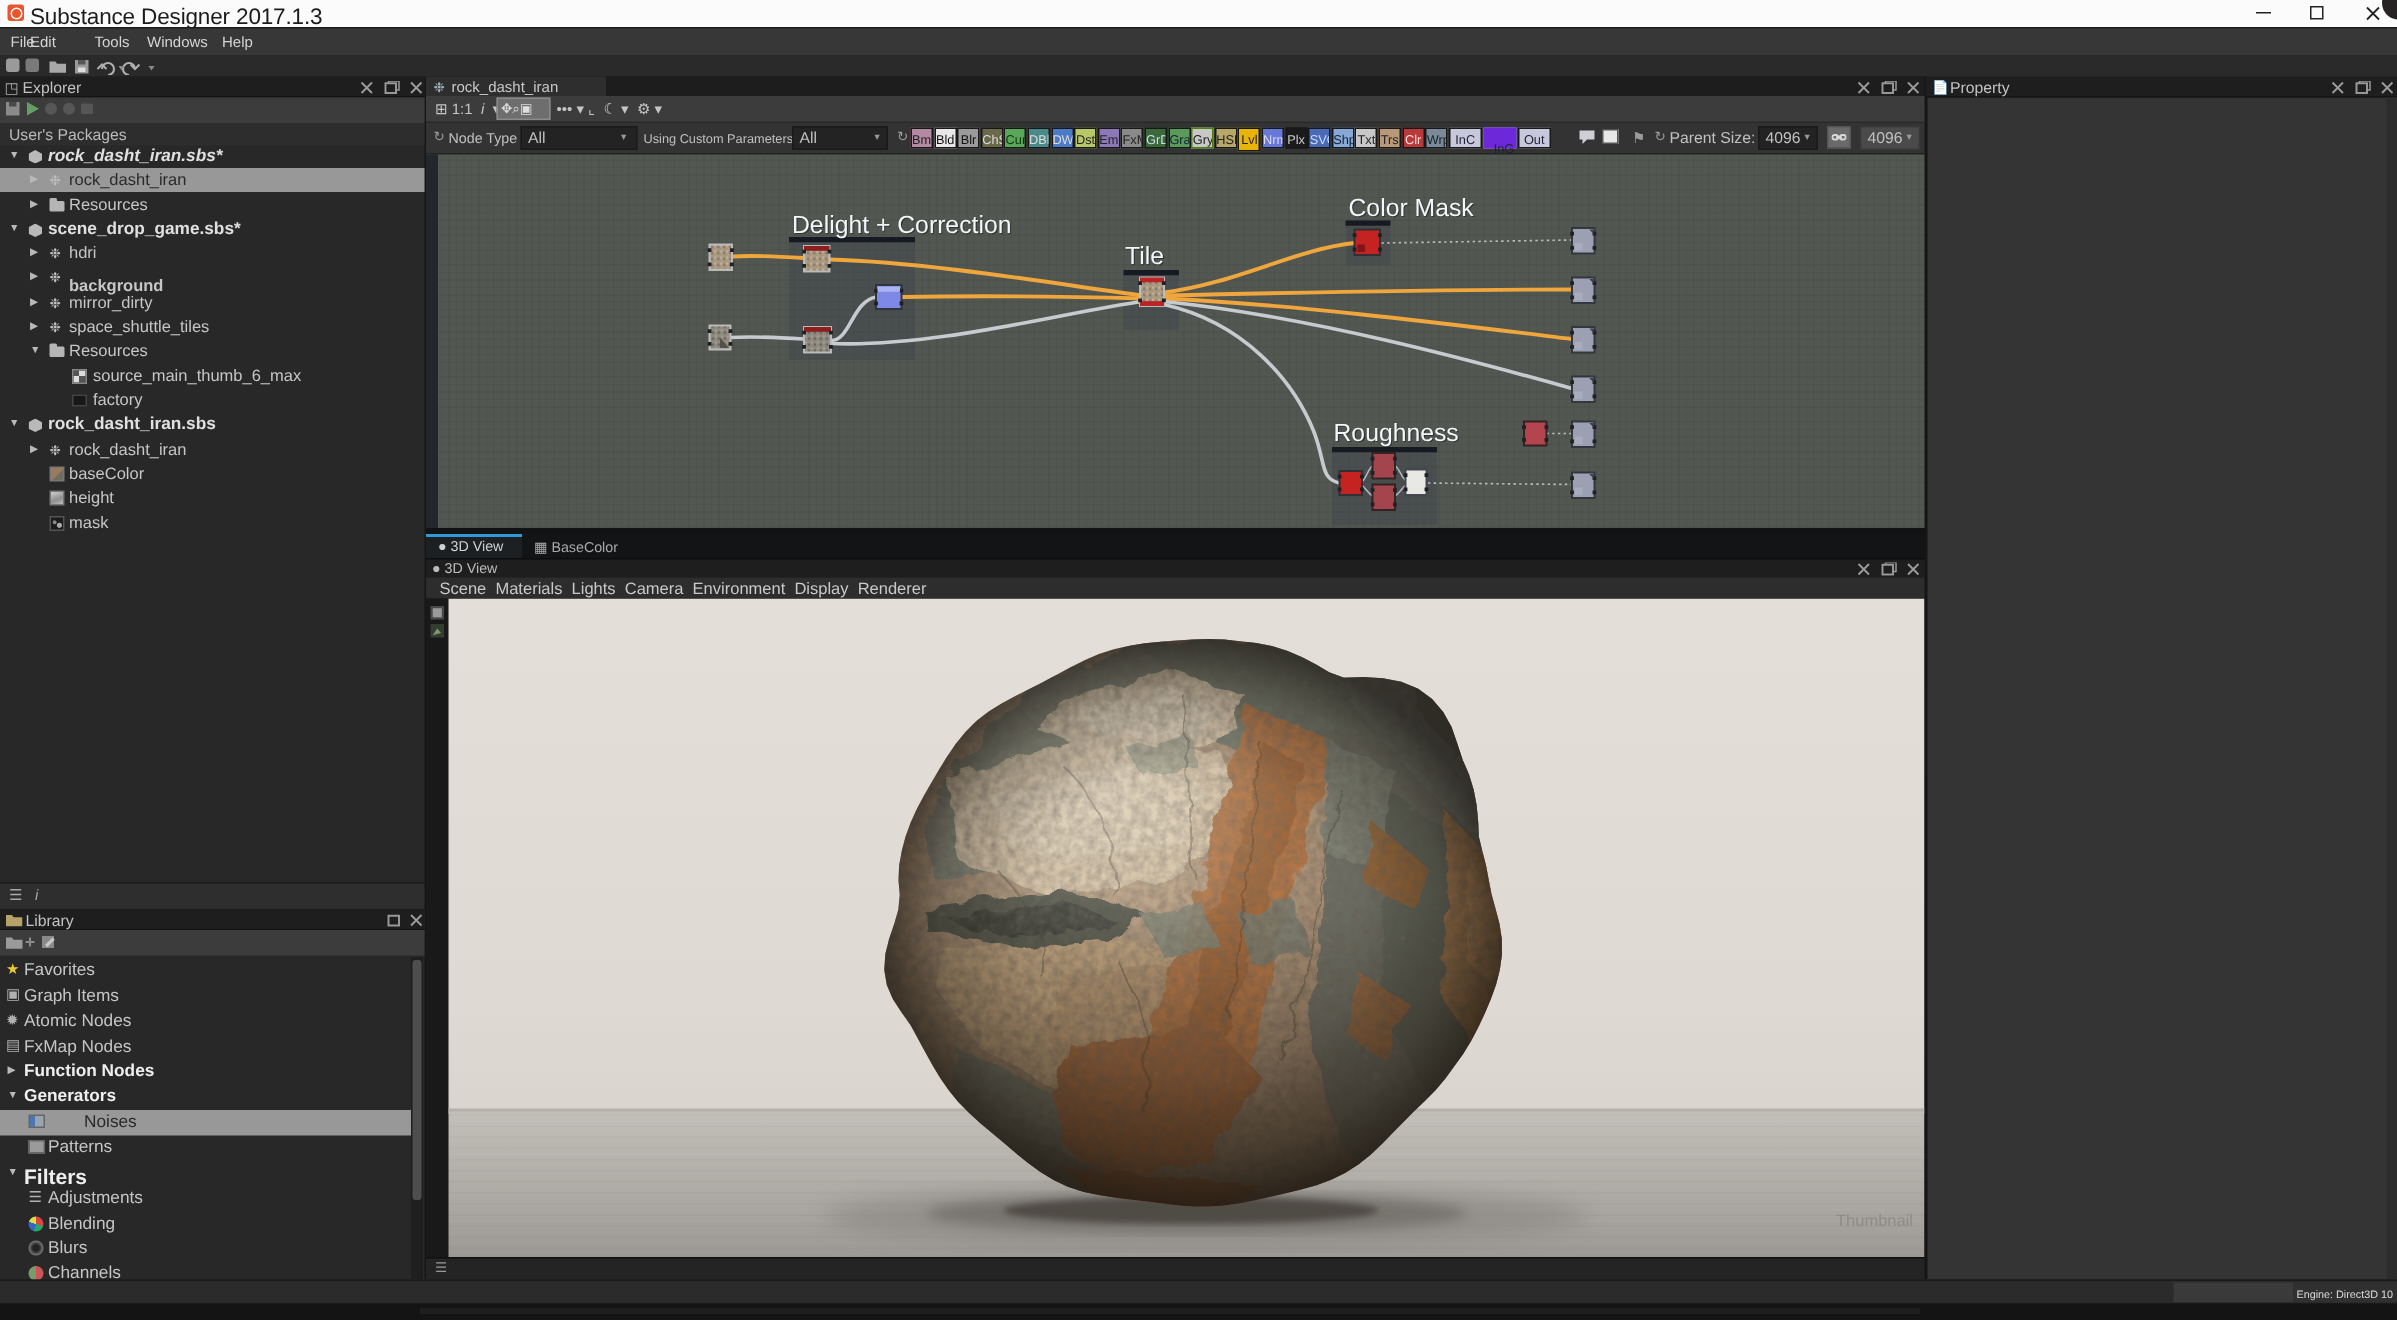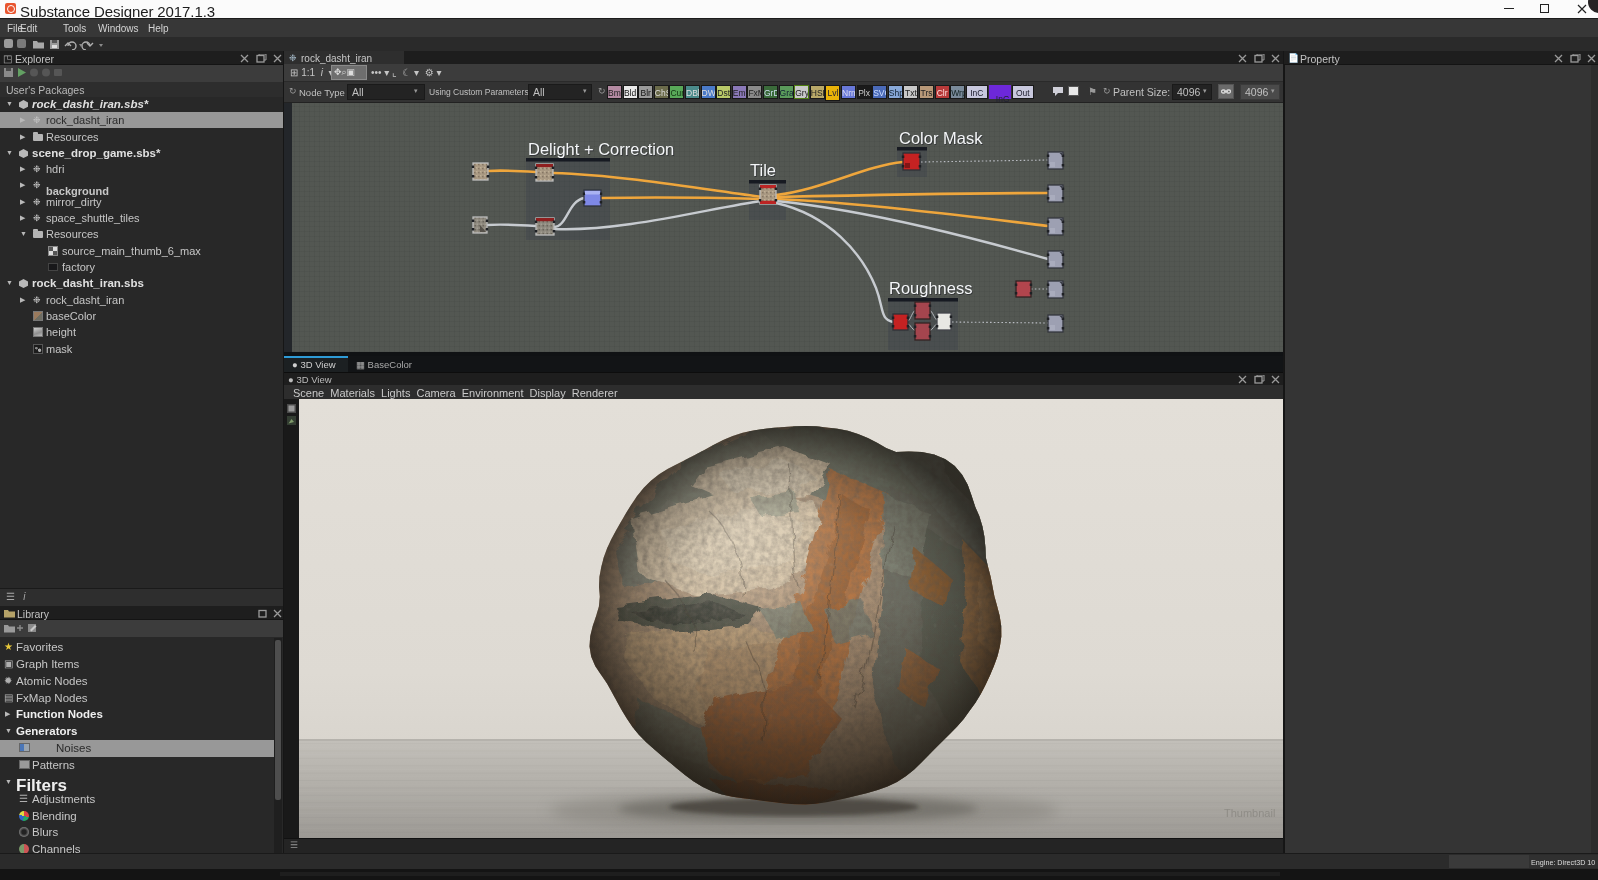--- a/index.html
+++ b/index.html
@@ -157,21 +157,21 @@
   <div class="abs" style="left:5px;top:710px;font-size:7px;color:#b9b9b9;line-height:8px;">▶</div>
   <div class="abs" style="left:16px;top:708px;font-size:11.5px;color:#efefef;font-weight:bold;white-space:nowrap;">Function Nodes</div>
   <div class="abs" style="left:5px;top:727px;font-size:7px;color:#b9b9b9;line-height:8px;">▼</div>
   <div class="abs" style="left:16px;top:725px;font-size:11.5px;color:#efefef;font-weight:bold;white-space:nowrap;">Generators</div>
   <div class="abs" style="left:0;top:740px;width:274px;height:17px;background:#989898;"></div>
   <div class="abs" style="left:19px;top:743px;width:11px;height:9px;background:linear-gradient(90deg,#4a76b8 0 40%,#9aa4ae 40%);border:1px solid #666;"></div>
   <div class="abs" style="left:32px;top:742px;font-size:11.5px;color:#2a2a2a;white-space:nowrap;margin-left:24px;">Noises</div>
   <div class="abs" style="left:19px;top:760px;width:11px;height:9px;background:#9a9a9a;border:1px solid #666;"></div>
   <div class="abs" style="left:32px;top:759px;font-size:11.5px;color:#c6c6c6;white-space:nowrap;">Patterns</div>
   <div class="abs" style="left:5px;top:778px;font-size:7px;color:#b9b9b9;line-height:8px;">▼</div>
-  <div class="abs" style="left:16px;top:776px;font-size:17px;color:#efefef;font-weight:bold;white-space:nowrap;">Filters</div>
+  <div class="abs" style="left:16px;top:776px;font-size:14px;color:#efefef;font-weight:bold;white-space:nowrap;">Filters</div>
   <div class="abs" style="left:19px;top:793px;font-size:10px;color:#b0b0b0;line-height:11px;">☰</div>
   <div class="abs" style="left:32px;top:793px;font-size:11.5px;color:#c6c6c6;white-space:nowrap;">Adjustments</div>
   <div class="abs" style="left:19px;top:811px;width:10px;height:10px;border-radius:50%;background:conic-gradient(#d44 0 30%,#2a6 0 55%,#36c 0 80%,#dd4 0);"></div>
   <div class="abs" style="left:32px;top:810px;font-size:11.5px;color:#c6c6c6;white-space:nowrap;">Blending</div>
   <div class="abs" style="left:19px;top:827px;width:10px;height:10px;border-radius:50%;background:radial-gradient(circle,#222 30%,#888 75%);"></div>
   <div class="abs" style="left:32px;top:826px;font-size:11.5px;color:#c6c6c6;white-space:nowrap;">Blurs</div>
   <div class="abs" style="left:19px;top:844px;width:10px;height:10px;border-radius:50%;background:conic-gradient(#c55 0 50%,#7a9a6a 0);"></div>
   <div class="abs" style="left:32px;top:843px;font-size:11.5px;color:#c6c6c6;white-space:nowrap;">Channels</div>
   <div class="abs" style="left:274px;top:638px;width:8px;height:215px;background:#1f1f1f;"></div>
   <div class="abs" style="left:275px;top:640px;width:6px;height:160px;background:#4e4e4e;border-radius:2px;"></div>

